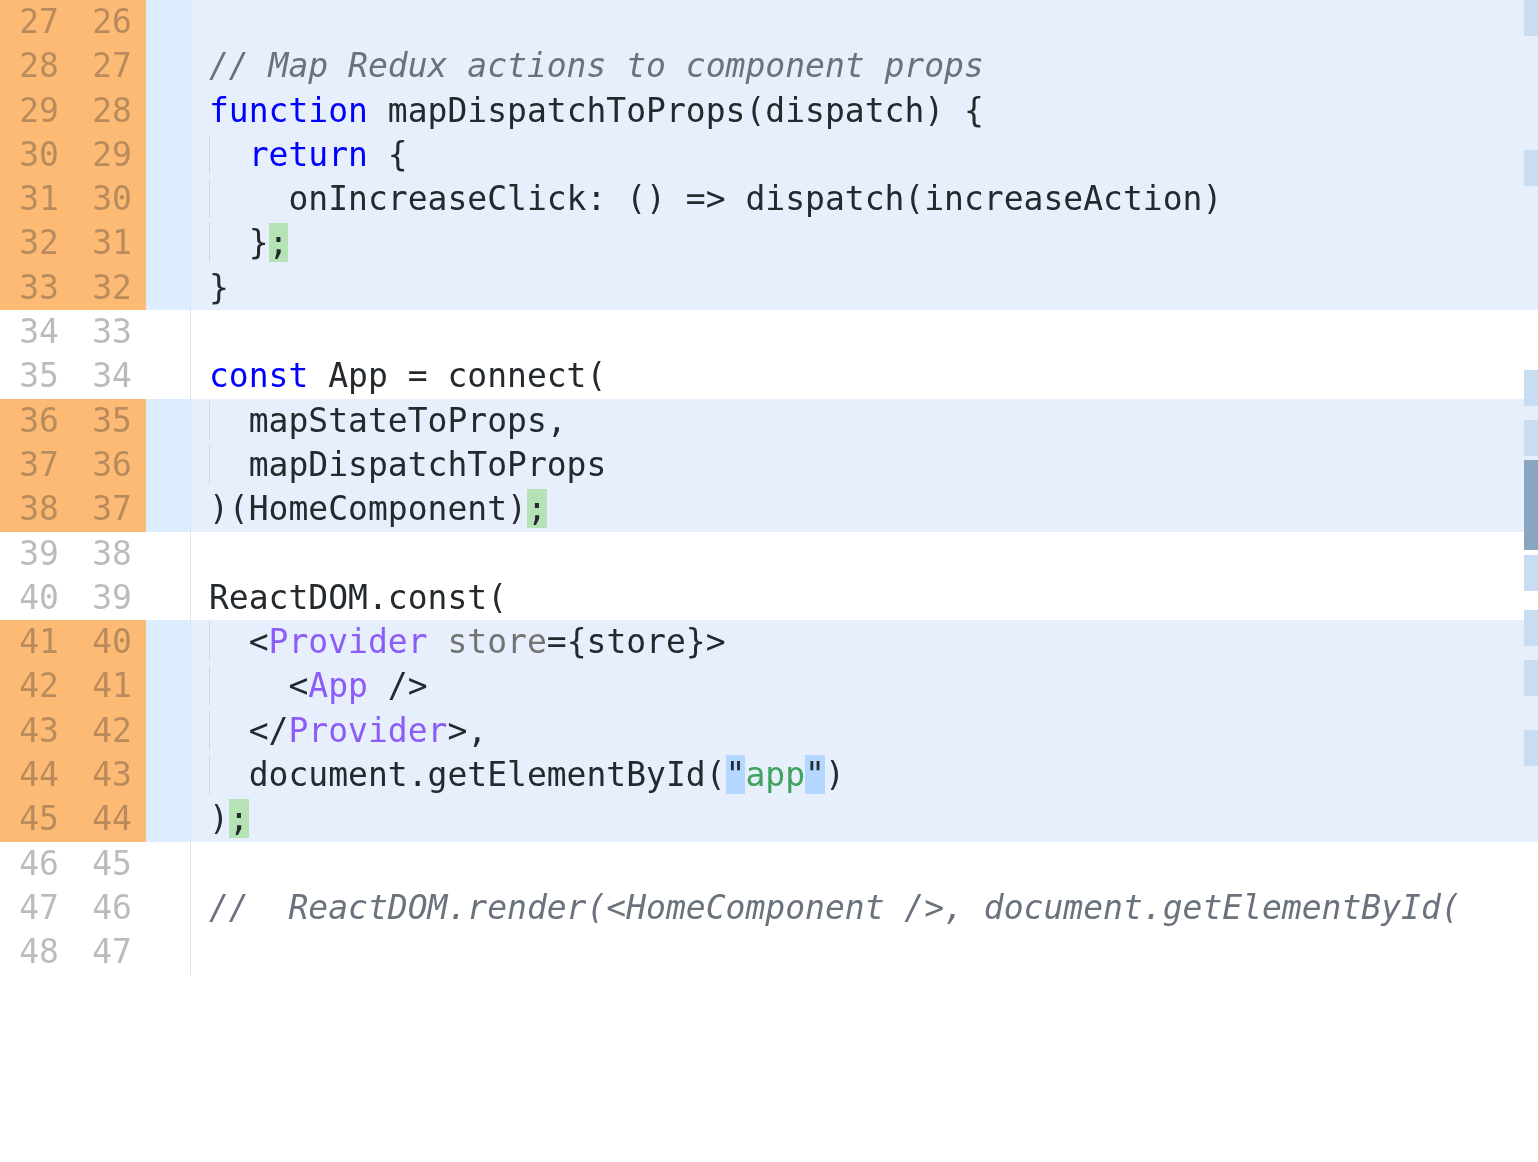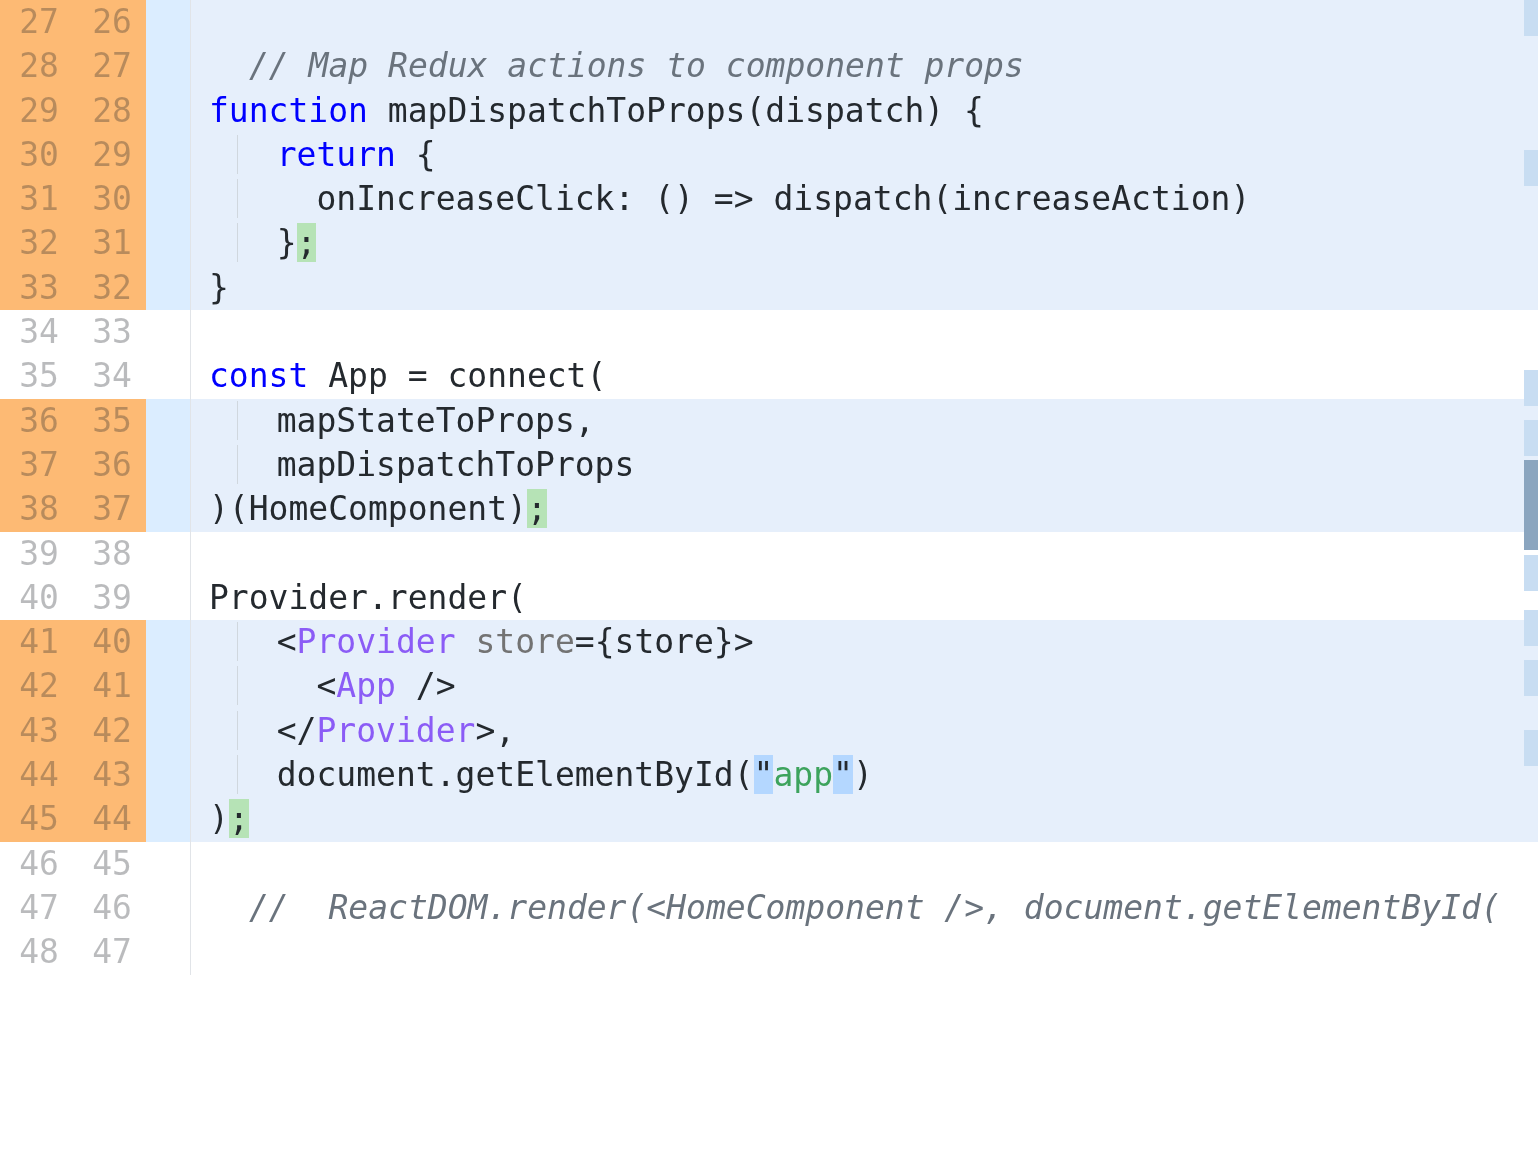--- a/index.html
+++ b/index.html
@@ -35,36 +35,35 @@
   .code-cell {
     flex: 1;
     padding-left: 18px;
     border-left: 1px solid #e1e4e8;
   }
   .code-cell.hl {
     background: #e6effb;
   }
   .indent-guide {
     position: relative;
-    margin-left: 28px;
   }
   .indent-guide::before {
     content: '';
     position: absolute;
     left: 0;
     top: 0;
     bottom: 0;
     width: 1px;
     background: #d0d7de;
   }
   .code-text {
     display: inline;
   }
   
-  .tk-comment { color: #6a737d; font-style: italic; margin-left: 40px; }
+  .tk-comment { color: #6a737d; font-style: italic; }
   .tk-keyword { color: #0000ff; }
   .tk-tag { color: #8b5cf6; }
   .tk-attr { color: #737373; }
   .tk-string { color: #3da35d; }
   .tk-plain { color: #24292e; }
   .tk-added { background: #b6e3b6; }
   .tk-word-hl { background: #b4d7ff; }
   .minimap {
     position: fixed;
     right: 0;
@@ -97,21 +96,21 @@
     <div class="diff-row"><div class="line-num hl">30</div><div class="line-num hl">29</div><div class="hl" style="width: 44px; background: rgb(219, 237, 255);"></div><div class="code-cell hl"><span class="indent-guide"><span class="code-text tk-plain">  </span><span class="code-text tk-keyword">return</span><span class="code-text tk-plain"> {</span></span></div></div>
     <div class="diff-row"><div class="line-num hl">31</div><div class="line-num hl">30</div><div class="hl" style="width: 44px; background: rgb(219, 237, 255);"></div><div class="code-cell hl"><span class="indent-guide"><span class="code-text tk-plain">    onIncreaseClick: () =&gt; dispatch(increaseAction)</span></span></div></div>
     <div class="diff-row"><div class="line-num hl">32</div><div class="line-num hl">31</div><div class="hl" style="width: 44px; background: rgb(219, 237, 255);"></div><div class="code-cell hl"><span class="indent-guide"><span class="code-text tk-plain">  }</span><span class="code-text tk-added">;</span></span></div></div>
     <div class="diff-row"><div class="line-num hl">33</div><div class="line-num hl">32</div><div class="hl" style="width: 44px; background: rgb(219, 237, 255);"></div><div class="code-cell hl"><span><span class="code-text tk-plain">}</span></span></div></div>
     <div class="diff-row"><div class="line-num">34</div><div class="line-num">33</div><div class="" style="width: 44px;"></div><div class="code-cell"><span><span class="code-text tk-plain"></span></span></div></div>
     <div class="diff-row"><div class="line-num">35</div><div class="line-num">34</div><div class="" style="width: 44px;"></div><div class="code-cell"><span><span class="code-text tk-keyword">const</span><span class="code-text tk-plain"> App = connect(</span></span></div></div>
     <div class="diff-row"><div class="line-num hl">36</div><div class="line-num hl">35</div><div class="hl" style="width: 44px; background: rgb(219, 237, 255);"></div><div class="code-cell hl"><span class="indent-guide"><span class="code-text tk-plain">  mapStateToProps,</span></span></div></div>
     <div class="diff-row"><div class="line-num hl">37</div><div class="line-num hl">36</div><div class="hl" style="width: 44px; background: rgb(219, 237, 255);"></div><div class="code-cell hl"><span class="indent-guide"><span class="code-text tk-plain">  mapDispatchToProps</span></span></div></div>
     <div class="diff-row"><div class="line-num hl">38</div><div class="line-num hl">37</div><div class="hl" style="width: 44px; background: rgb(219, 237, 255);"></div><div class="code-cell hl"><span><span class="code-text tk-plain">)(HomeComponent)</span><span class="code-text tk-added">;</span></span></div></div>
     <div class="diff-row"><div class="line-num">39</div><div class="line-num">38</div><div class="" style="width: 44px;"></div><div class="code-cell"><span><span class="code-text tk-plain"></span></span></div></div>
-    <div class="diff-row"><div class="line-num">40</div><div class="line-num">39</div><div class="" style="width: 44px;"></div><div class="code-cell"><span><span class="code-text tk-plain">Provider.render(</span></span></div></div>
+    <div class="diff-row"><div class="line-num">40</div><div class="line-num">39</div><div class="" style="width: 44px;"></div><div class="code-cell"><span><span class="code-text tk-plain">ReactDOM.const(</span></span></div></div>
     <div class="diff-row"><div class="line-num hl">41</div><div class="line-num hl">40</div><div class="hl" style="width: 44px; background: rgb(219, 237, 255);"></div><div class="code-cell hl"><span class="indent-guide"><span class="code-text tk-plain">  &lt;</span><span class="code-text tk-tag">Provider</span><span class="code-text tk-plain"> </span><span class="code-text tk-attr">store</span><span class="code-text tk-plain">={store}&gt;</span></span></div></div>
     <div class="diff-row"><div class="line-num hl">42</div><div class="line-num hl">41</div><div class="hl" style="width: 44px; background: rgb(219, 237, 255);"></div><div class="code-cell hl"><span class="indent-guide"><span class="code-text tk-plain">    &lt;</span><span class="code-text tk-tag">App</span><span class="code-text tk-plain"> /&gt;</span></span></div></div>
     <div class="diff-row"><div class="line-num hl">43</div><div class="line-num hl">42</div><div class="hl" style="width: 44px; background: rgb(219, 237, 255);"></div><div class="code-cell hl"><span class="indent-guide"><span class="code-text tk-plain">  &lt;/</span><span class="code-text tk-tag">Provider</span><span class="code-text tk-plain">&gt;,</span></span></div></div>
     <div class="diff-row"><div class="line-num hl">44</div><div class="line-num hl">43</div><div class="hl" style="width: 44px; background: rgb(219, 237, 255);"></div><div class="code-cell hl"><span class="indent-guide"><span class="code-text tk-plain">  document.getElementById(</span><span class="code-text tk-word-hl">"</span><span class="code-text tk-string">app</span><span class="code-text tk-word-hl">"</span><span class="code-text tk-plain">)</span></span></div></div>
     <div class="diff-row"><div class="line-num hl">45</div><div class="line-num hl">44</div><div class="hl" style="width: 44px; background: rgb(219, 237, 255);"></div><div class="code-cell hl"><span><span class="code-text tk-plain">)</span><span class="code-text tk-added">;</span></span></div></div>
     <div class="diff-row"><div class="line-num">46</div><div class="line-num">45</div><div class="" style="width: 44px;"></div><div class="code-cell"><span><span class="code-text tk-plain"></span></span></div></div>
     <div class="diff-row"><div class="line-num">47</div><div class="line-num">46</div><div class="" style="width: 44px;"></div><div class="code-cell"><span><span class="code-text tk-comment">//  ReactDOM.render(&lt;HomeComponent /&gt;, document.getElementById(</span></span></div></div>
     <div class="diff-row"><div class="line-num">48</div><div class="line-num">47</div><div class="" style="width: 44px;"></div><div class="code-cell"><span><span class="code-text tk-plain"></span></span></div></div>
   </div>
 

